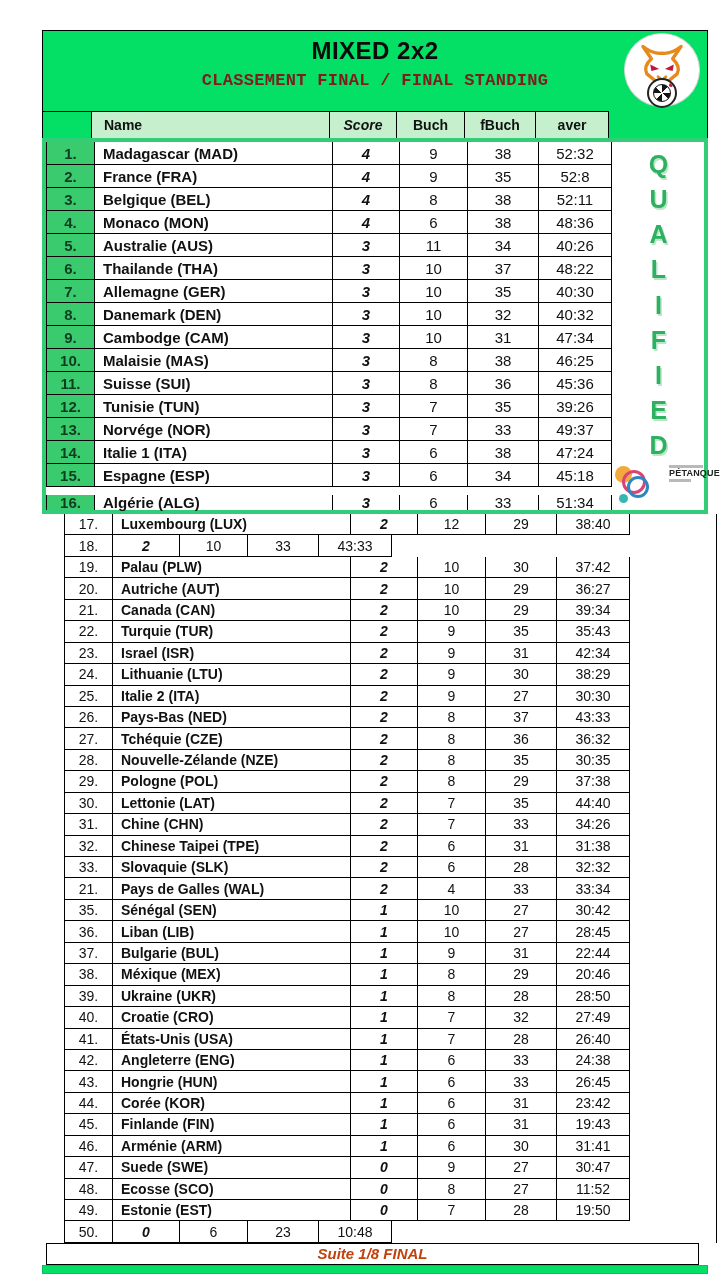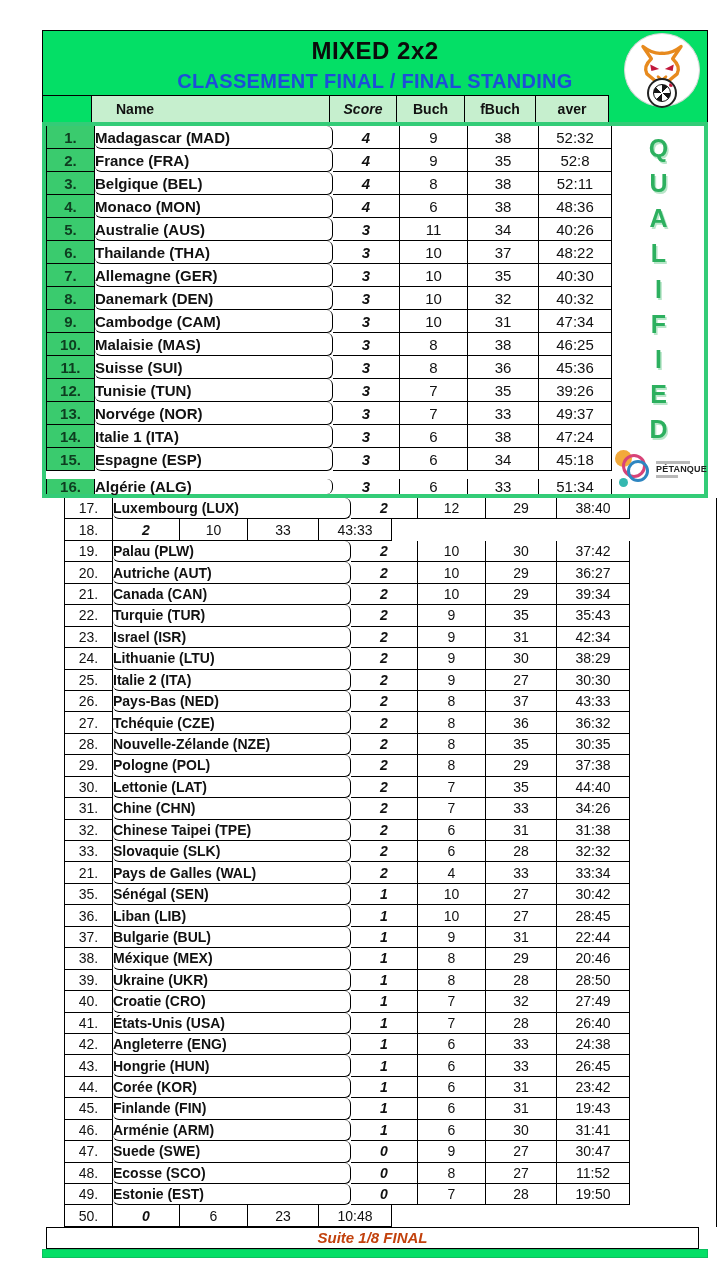--- a/index.html
+++ b/index.html
@@ -3,39 +3,39 @@
 <meta charset="utf-8">
 <style>
   html,body{margin:0;padding:0;background:#fff;}
   *{box-sizing:border-box;}
   body{font-family:"Liberation Sans", sans-serif; color:#111;}
   .canvas{position:relative;width:720px;height:1280px;background:#fff;overflow:hidden;}
   .sheet{position:absolute;left:42px;top:30px;width:666px;}
 
   
   .top-section{position:relative;border:1px solid #000;border-bottom:none;background:#04df66;}
-  .titlebar{height:64px;padding-top:5px;text-align:center;}
+  .titlebar{height:80px;padding-top:5px;text-align:center;}
   .title-1{font-size:24px;font-weight:800;letter-spacing:.5px;color:#0b0b0b;line-height:30px;}
-  .title-2{font-size:20px;font-weight:800;letter-spacing:.3px;color:#1d4ed8;line-height:30px;}
+  .title-2{font-size:17px;font-weight:800;letter-spacing:.3px;color:#7f1d1d;line-height:30px;font-family:Liberation Mono, monospace;}
 
   .fox-badge{position:absolute;top:2px;right:7px;width:76px;height:74px;background:#fff;
              border-radius:50%;border:1px solid #d8d8d8;z-index:3;display:flex;align-items:center;justify-content:center;}
   .fox-badge svg{display:block;}
   .fox-emblem{position:absolute;left:50%;bottom:-2px;transform:translateX(-50%);width:30px;height:30px;border-radius:50%;
               background:#fff;border:2px solid #222;overflow:hidden;}
   .fox-emblem .ball{position:absolute;left:4px;top:4px;width:18px;height:18px;border-radius:50%;
               background:conic-gradient(#161616 0 12%, #fff 0 25%, #161616 0 37%, #fff 0 50%, #161616 0 62%, #fff 0 75%, #161616 0 87%, #fff 0);
               border:1px solid #111;}
   .fox-emblem .dot{position:absolute;right:2px;top:3px;width:4px;height:4px;border-radius:50%;background:#c1173a;}
 
   
   .colheader{display:flex;height:27px;font-size:14px;font-weight:700;}
   .colheader .cell{border-top:1px solid #000;border-right:1px solid #000;display:flex;align-items:center;background:#c6efce;}
   .colheader .h-rank{background:#04df66;border-right:1px solid #000;}
-  .colheader .h-name{padding-left:24px;}
+  .colheader .h-name{padding-left:12px;}
   .colheader .h-mid{justify-content:center;}
   .colheader .h-side{background:#04df66;border-right:none;border-top:none;flex:1;}
 
   
   .c-rank{width:49px;}
   .c-name{width:238px;}
   .c-score{width:67px;font-style:italic;}
   .c-buch{width:68px;}
   .c-fbuch{width:71px;}
   .c-aver{width:73px;}
@@ -44,42 +44,42 @@
   .qualified-box{display:flex;border:4px solid #33cc77;background:#fff;}
   .q-rows{width:567px;}
   .q-side{flex:1;position:relative;display:flex;flex-direction:column;align-items:center;
           justify-content:space-between;padding:10px 0 52px 0;}
   .q-letter{font-size:25px;font-weight:800;color:#2db05f;line-height:1;
             text-shadow:1.5px 1.5px 0 #b9e6c9;}
 
   .row{display:flex;}
   .row .cell{border-right:1px solid #000;border-bottom:1px solid #000;display:flex;align-items:center;background:#fff;}
   .row .rank{border-left:1px solid #000;justify-content:center;font-weight:700;}
-  .row .name{padding-left:0;font-weight:700;border-radius:6px;}
+  .row .name{padding-left:8px;font-weight:700;}
   .row .num{justify-content:center;}
   .row .score{font-weight:700;}
 
   .q-rows .row{height:23px;font-size:15px;}
   .q-rows .row:last-child .cell{border-bottom:none;margin-top:8px;}
   .q-rows .rank{background:#3acb6e;color:#0e3d20;}
 
   
   .rest-section{position:relative;margin-left:22px;width:653px;}
   .rest-rows{width:567px;}
   .rest-rows .row{height:21.45px;font-size:14px;}
   .rest-rows .rank{font-weight:400;}
   .rest-side{position:absolute;left:567px;top:0;bottom:0;width:86px;border-right:1px solid #000;background:#fff;}
 
   
   .suite-row{margin-left:4px;width:653px;height:22px;border:1px solid #000;display:flex;align-items:center;
              justify-content:center;font-size:15px;font-style:italic;font-weight:600;color:#c2410c;}
   .green-bar{width:666px;height:9px;background:#04df66;border:1px solid #0bbf5e;margin-top:0px;}
 
   
-  .petanque-logo{position:absolute;bottom:4px;left:2px;display:flex;align-items:center;gap:3px;}
+  .petanque-logo{position:absolute;bottom:4px;left:2px;display:flex;align-items:flex-start;gap:16px;}
   .p-balls{position:relative;width:38px;height:42px;}
   .p-ball-o{position:absolute;left:0;top:2px;width:17px;height:17px;border-radius:50%;background:#f2a93b;}
   .p-ball-r{position:absolute;left:7px;top:6px;width:24px;height:24px;border-radius:50%;border:3px solid #d84378;
             background:transparent;}
   .p-ball-b{position:absolute;left:12px;top:12px;width:22px;height:22px;border-radius:50%;border:3px solid #2e86c1;}
   .p-jack{position:absolute;left:4px;top:30px;width:9px;height:9px;border-radius:50%;background:#35b8b0;}
   .p-text{display:flex;flex-direction:column;line-height:1;}
   .p-tiny{width:34px;height:3px;background:#b9b9b9;margin:1px 0;}
   .p-tiny.short{width:22px;}
   .p-name{font-size:9px;font-weight:800;color:#222;letter-spacing:.2px;}

